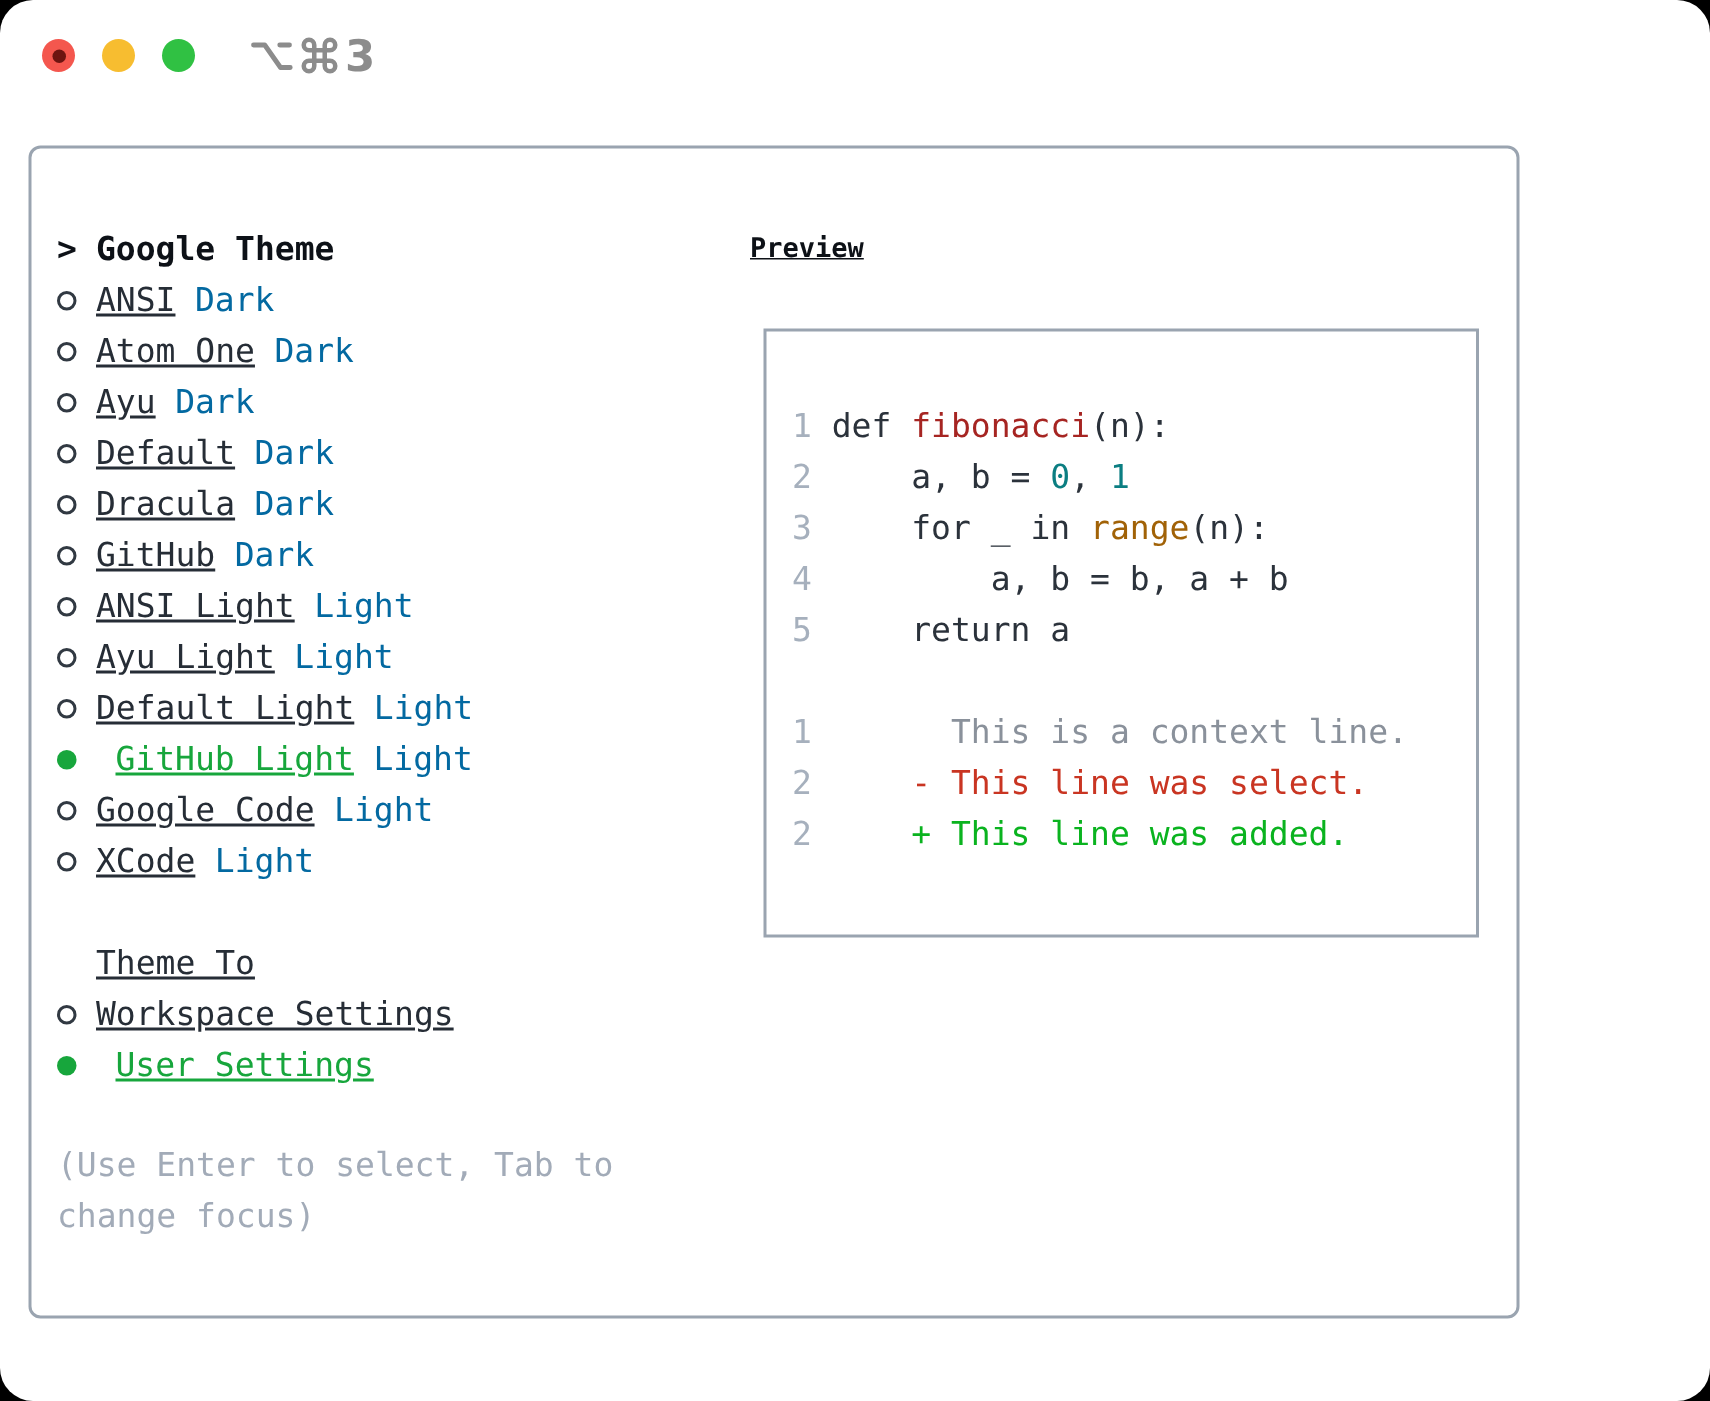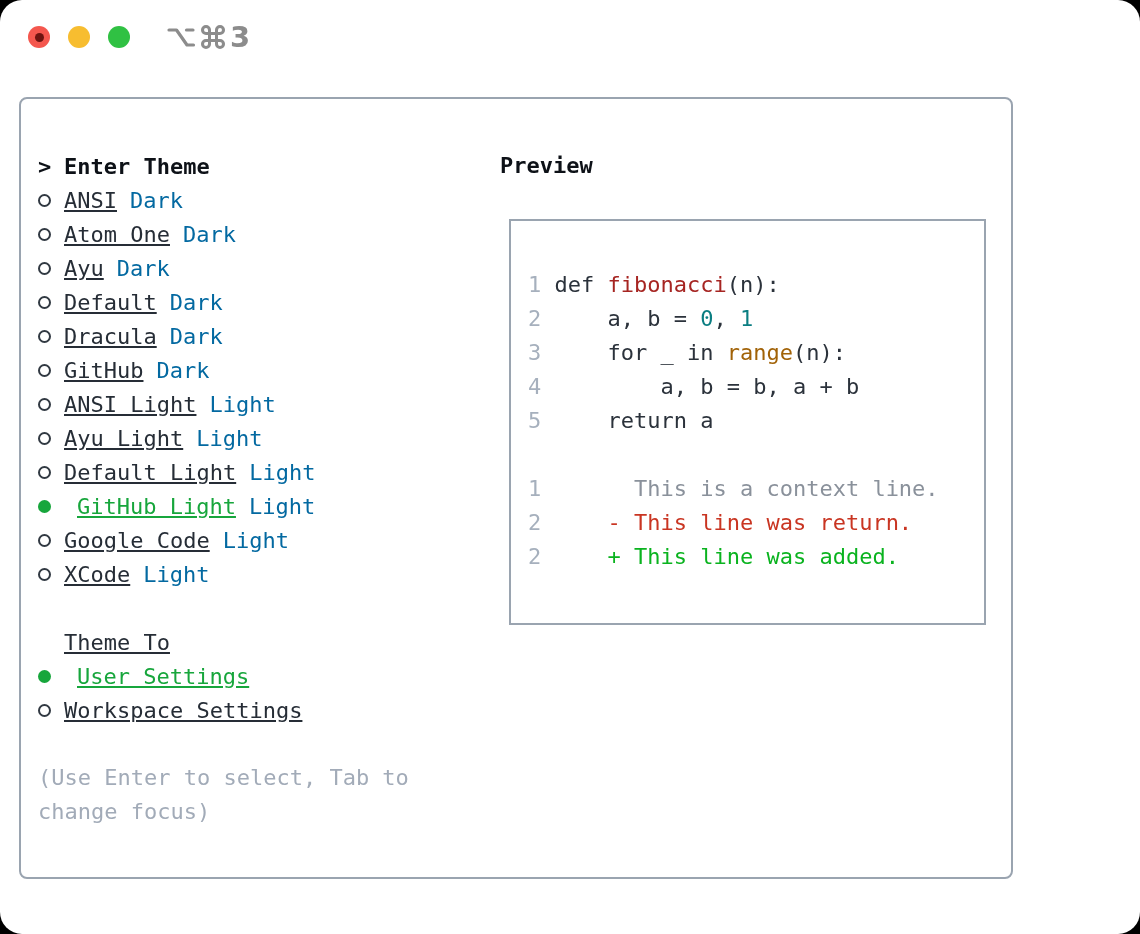--- a/index.html
+++ b/index.html
@@ -44,21 +44,21 @@
   .radio { width:13px; height:13px; box-sizing:border-box; border-radius:50%;
            border:2px solid #313942; }
   .radio.on { border:none; background:#17a63c; }
   .label { color:#262d36;text-decoration:underline; }
   .label.sel { color:#17a63c;margin-left:13px; }
   .tag { color:#0369a1; margin-left:13px; }
   .hint-line { height:34px; line-height:34px; color:#a2abb8; white-space:pre; }
 
   
   .preview-title { position:absolute; left:479px; top:50px; height:34px; line-height:34px;
-                   font-size:22px; font-weight:bold; color:#0d1117; }
+                   font-size:18px; font-weight:bold; color:#0d1117;text-decoration:underline; }
   .preview-box { position:absolute; left:488px; top:120px; width:477px; height:406px;
                  box-sizing:border-box; border:2px solid #9aa4b0; background:#fff;
                  overflow:hidden; }
   .code { padding:47px 0 0 17px; font-size:22px; }
   .code-line { height:34px; line-height:34px; white-space:pre; }
   .tok-ln      { color:#a6b0bd; }
   .tok-code    { color:#2b323b; }
   .tok-fn      { color:#a62522; }
   .tok-num     { color:#0b7e82; }
   .tok-builtin { color:#a16207; }
@@ -93,21 +93,21 @@
       </span>
       <span class="digit">3</span>
     </div>
   </div>
 
   <div class="window">
 
     <div class="left">
       <div class="row">
         <span class="gutter"><span class="cursor">&gt;</span></span>
-        <span class="title-bold">Enter Theme</span>
+        <span class="title-bold">Google Theme</span>
       </div>
 
       <div id="theme-list">
           <div class="row"><span class="gutter"><span class="radio"></span></span><span class="label">ANSI</span><span class="tag">Dark</span></div>
           <div class="row"><span class="gutter"><span class="radio"></span></span><span class="label">Atom One</span><span class="tag">Dark</span></div>
           <div class="row"><span class="gutter"><span class="radio"></span></span><span class="label">Ayu</span><span class="tag">Dark</span></div>
           <div class="row"><span class="gutter"><span class="radio"></span></span><span class="label">Default</span><span class="tag">Dark</span></div>
           <div class="row"><span class="gutter"><span class="radio"></span></span><span class="label">Dracula</span><span class="tag">Dark</span></div>
           <div class="row"><span class="gutter"><span class="radio"></span></span><span class="label">GitHub</span><span class="tag">Dark</span></div>
           <div class="row"><span class="gutter"><span class="radio"></span></span><span class="label">ANSI Light</span><span class="tag">Light</span></div>
@@ -119,22 +119,22 @@
         </div>
 
       <div class="row spacer"></div>
 
       <div class="row">
         <span class="gutter"></span>
         <span class="label">Theme To</span>
       </div>
 
       <div id="apply-list">
+          <div class="row"><span class="gutter"><span class="radio"></span></span><span class="label">Workspace Settings</span></div>
           <div class="row"><span class="gutter"><span class="radio on"></span></span><span class="label sel">User Settings</span></div>
-          <div class="row"><span class="gutter"><span class="radio"></span></span><span class="label">Workspace Settings</span></div>
         </div>
 
       <div class="row spacer"></div>
 
       <div>
         <div class="hint-line">(Use Enter to select, Tab to</div>
         <div class="hint-line">change focus)</div>
       </div>
     </div>
 
@@ -142,19 +142,19 @@
 
     <div class="preview-box">
       <div class="code" id="preview-code">
           <div class="code-line"><span class="tok-ln">1 </span><span class="tok-code">def </span><span class="tok-fn">fibonacci</span><span class="tok-code">(n):</span></div>
           <div class="code-line"><span class="tok-ln">2 </span><span class="tok-code">    a, b = </span><span class="tok-num">0</span><span class="tok-code">, </span><span class="tok-num">1</span></div>
           <div class="code-line"><span class="tok-ln">3 </span><span class="tok-code">    for _ in </span><span class="tok-builtin">range</span><span class="tok-code">(n):</span></div>
           <div class="code-line"><span class="tok-ln">4 </span><span class="tok-code">        a, b = b, a + b</span></div>
           <div class="code-line"><span class="tok-ln">5 </span><span class="tok-code">    return a</span></div>
           <div class="code-line"></div>
           <div class="code-line"><span class="tok-ln">1 </span><span class="tok-context">      This is a context line.</span></div>
-          <div class="code-line"><span class="tok-ln">2 </span><span class="tok-deleted">    - This line was return.</span></div>
+          <div class="code-line"><span class="tok-ln">2 </span><span class="tok-deleted">    - This line was select.</span></div>
           <div class="code-line"><span class="tok-ln">2 </span><span class="tok-added">    + This line was added.</span></div>
         </div>
     </div>
 
   </div>
 </div>
 
 </body></html>

